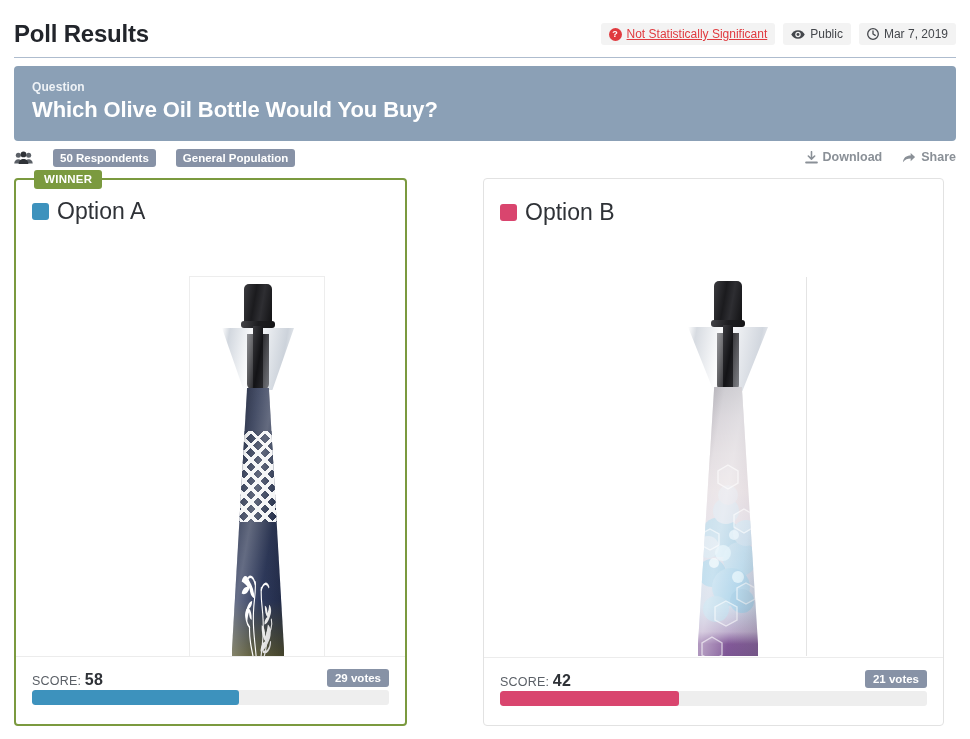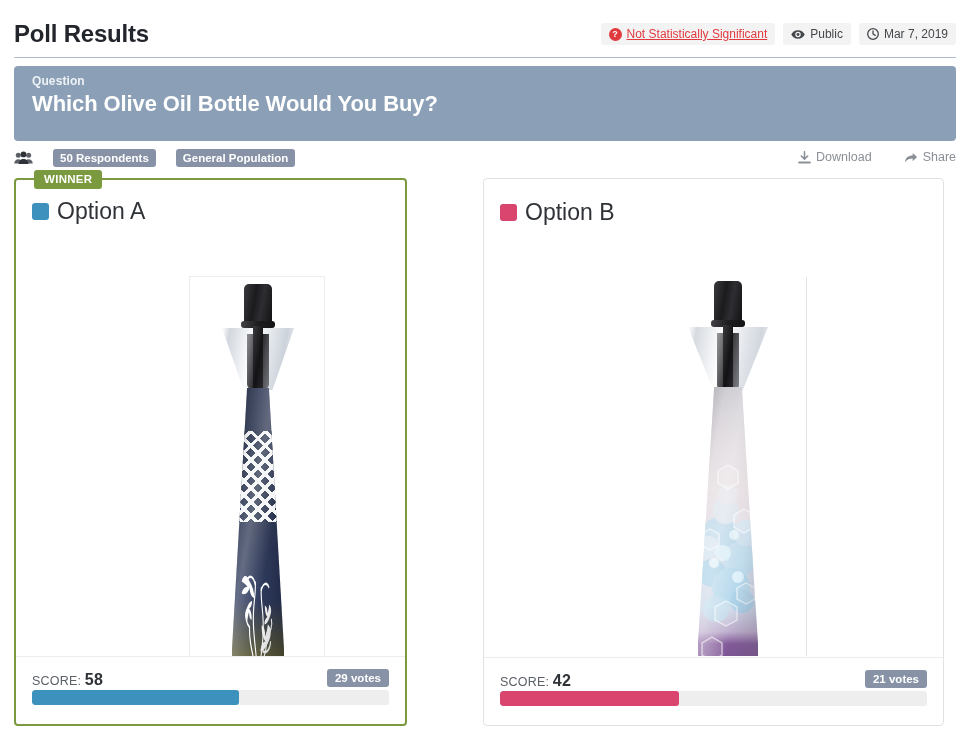--- a/index.html
+++ b/index.html
@@ -44,42 +44,42 @@
     line-height: 1;
   }
   .hdr-rule {
     position: absolute; left: 14px; top: 57px; width: 942px; height: 1px;
     background: #aebcce;
   }
 
   
   .question-banner {
     position: absolute; left: 14px; top: 66px; width: 942px; height: 75px;
-    background: #8ba0b6; border-radius: 4px; padding: 8px 18px;
+    background: #8ba0b6; border-radius: 4px; padding: 14px 18px;
   }
   .question-label {
     font-size: 12px; font-weight: bold; color: #eef2f6; letter-spacing: 0.1px;
   }
   .question-text {
     margin-top: 3px;
     font-size: 22px; font-weight: bold; color: #ffffff; letter-spacing: -0.1px;
   }
 
   
   .meta-row {
     position: absolute; left: 14px; top: 149px; width: 942px; height: 22px;
   }
   .meta-left { position: absolute; left: 0; top: 0; display: flex; align-items: center; gap: 20px; }
   .users-icon { width: 19px; height: 14px; position: relative; display: block; }
   .pill {
     background: #8792a6; color: #ffffff;
     border-radius: 3px; padding: 3px 7px;
     font-size: 11.5px; font-weight: bold; white-space: nowrap;
   }
-  .meta-right { position: absolute; right: 0; top: 1px; display: flex; align-items: center; gap: 32px; }
+  .meta-right { position: absolute; right: 0; top: 1px; display: flex; align-items: center; gap: 20px; font-weight: bold; }
   .linkbtn {
     display: flex; align-items: center; gap: 5px;
     font-size: 12.5px; color: #8a9097; white-space: nowrap;
   }
 
   
   .card {
     position: absolute; top: 178px; height: 548px;
     background: #ffffff; border-radius: 4px;
   }

